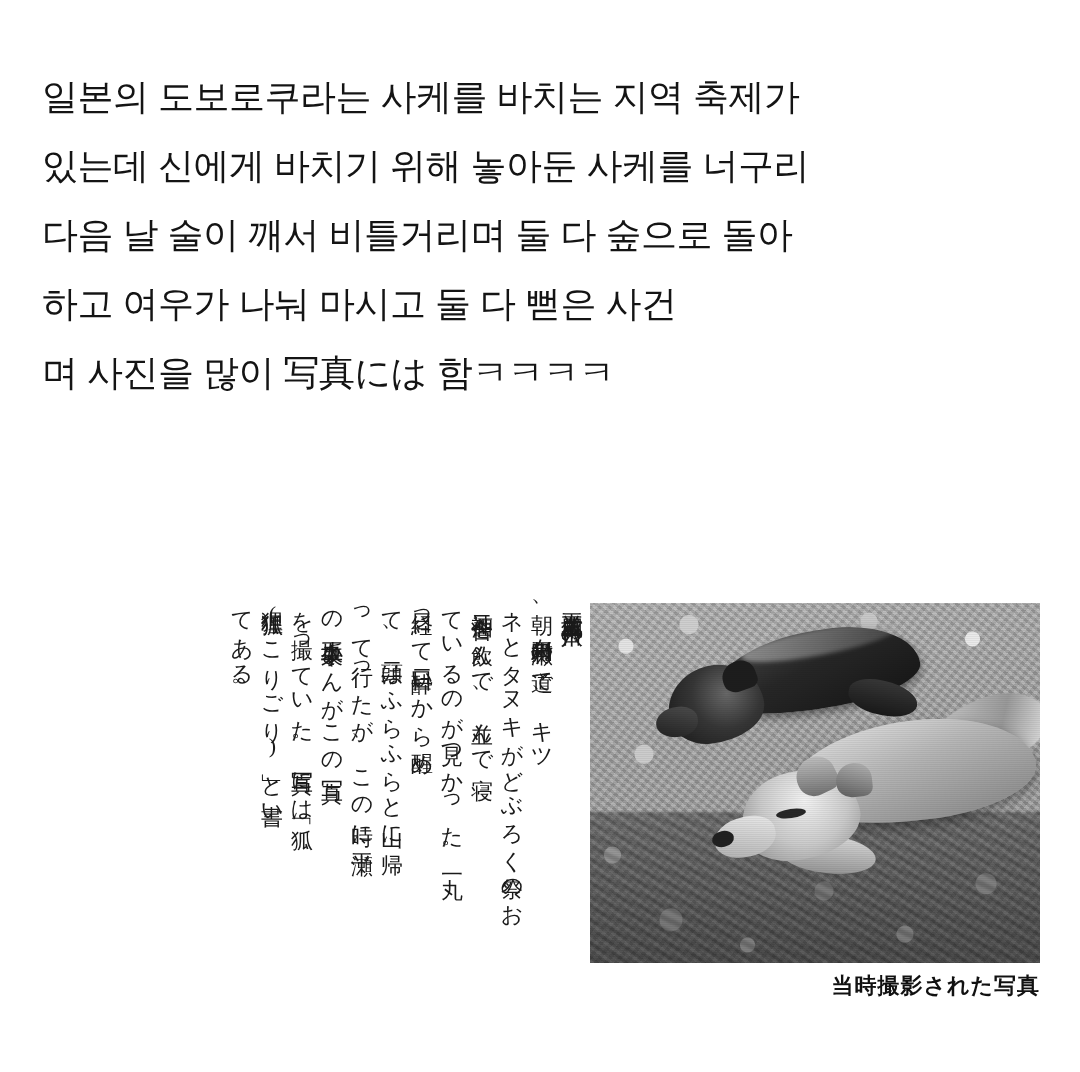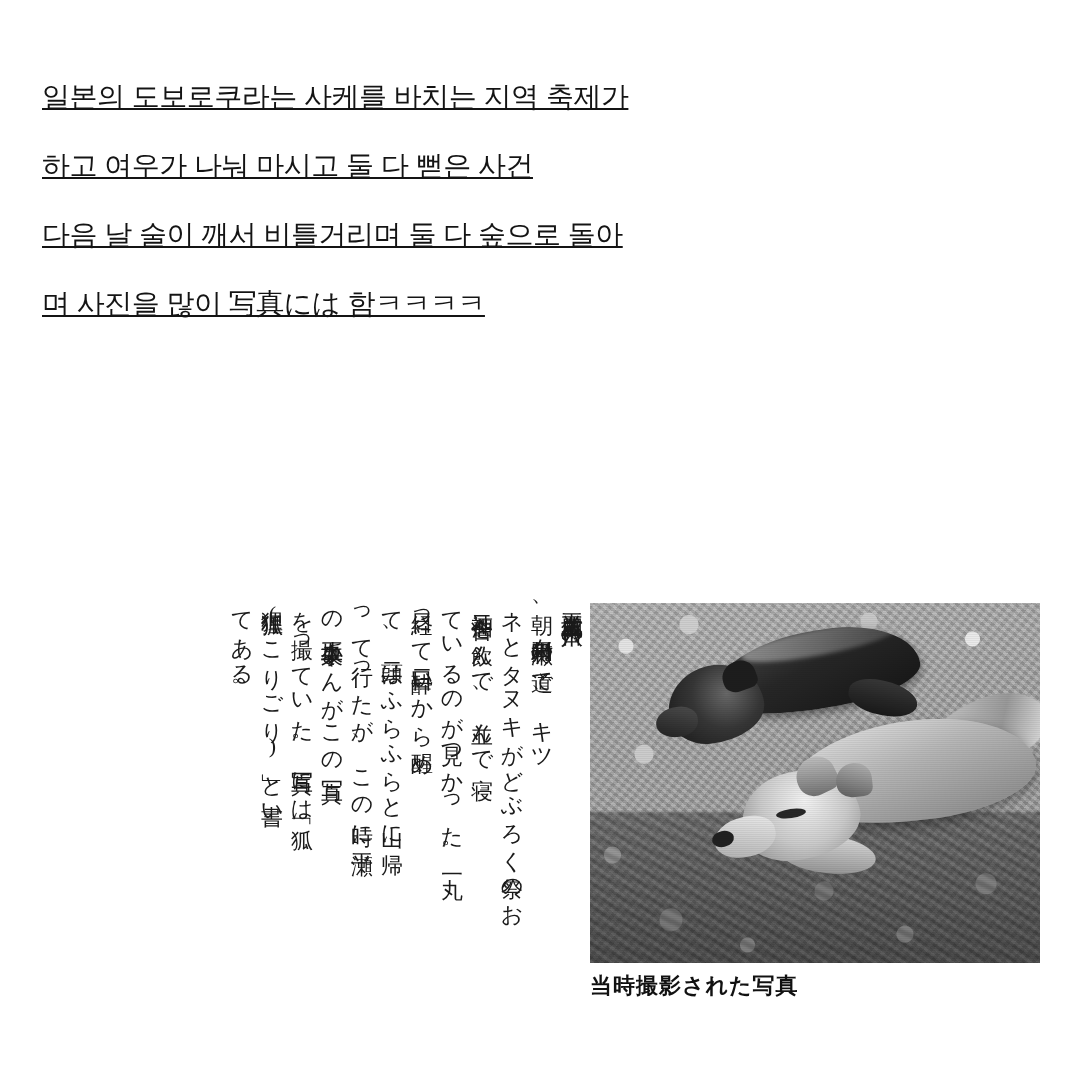--- a/index.html
+++ b/index.html
@@ -17,26 +17,25 @@
   }
 
   
   .korean-block {
     position: absolute;
     left: 42px;
     top: 62px;
     width: 1000px;
   }
   .korean-line {
-    font-size: 28px;
+    font-size: 36px;
     line-height: 69px;
     letter-spacing: -0.5px;
     color: #141414;
     white-space: nowrap;
-    text-decoration: underline;
   }
 
   
   .clipping {
     position: absolute;
     left: 42px;
     top: 596px;
     width: 998px;
     height: 406px;
   }
@@ -283,36 +282,37 @@
     position: absolute;
     inset: 0;
     background:
       repeating-linear-gradient(0deg, rgba(0,0,0,0.05) 0 1px, rgba(255,255,255,0.04) 1px 2px);
     pointer-events: none;
     mix-blend-mode: multiply;
   }
 
   .photo-caption {
     width: 450px;
-    text-align: left;
+    text-align: right;
     font-family: "Liberation Serif", "DejaVu Serif", serif;
     font-size: 22px;
     font-weight: bold;
     letter-spacing: 1px;
     color: #111111;
     margin-top: 8px;
   }
 </style>
 </head>
 <body>
 
 <div class="korean-block">
   <div class="korean-line">일본의 도보로쿠라는 사케를 바치는 지역 축제가</div>
+  <div class="korean-line">있는데 신에게 바치기 위해 놓아둔 사케를 너구리</div>
+  <div class="korean-line">다음 날 술이 깨서 비틀거리며 둘 다 숲으로 돌아</div>
   <div class="korean-line">하고 여우가 나눠 마시고 둘 다 뻗은 사건</div>
-  <div class="korean-line">다음 날 술이 깨서 비틀거리며 둘 다 숲으로 돌아</div>
   <div class="korean-line">며 사진을 많이 写真には 함ㅋㅋㅋㅋ</div>
 </div>
 
 <div class="clipping">
 
   <div class="jp-columns">
     <div class="jp-col">平成五年四月二十八日の</div>
     <div class="jp-col">朝、白川村平瀬の道で、キツ</div>
     <div class="jp-col">ネとタヌキがどぶろく祭のお</div>
     <div class="jp-col">神酒二合を飲んで、並んで寝</div>

